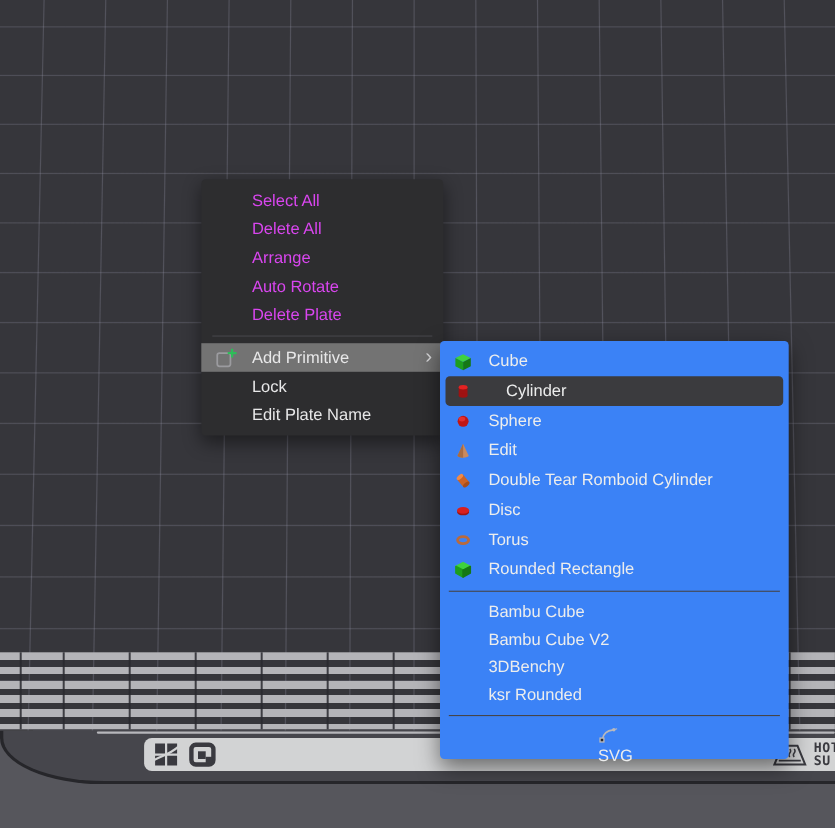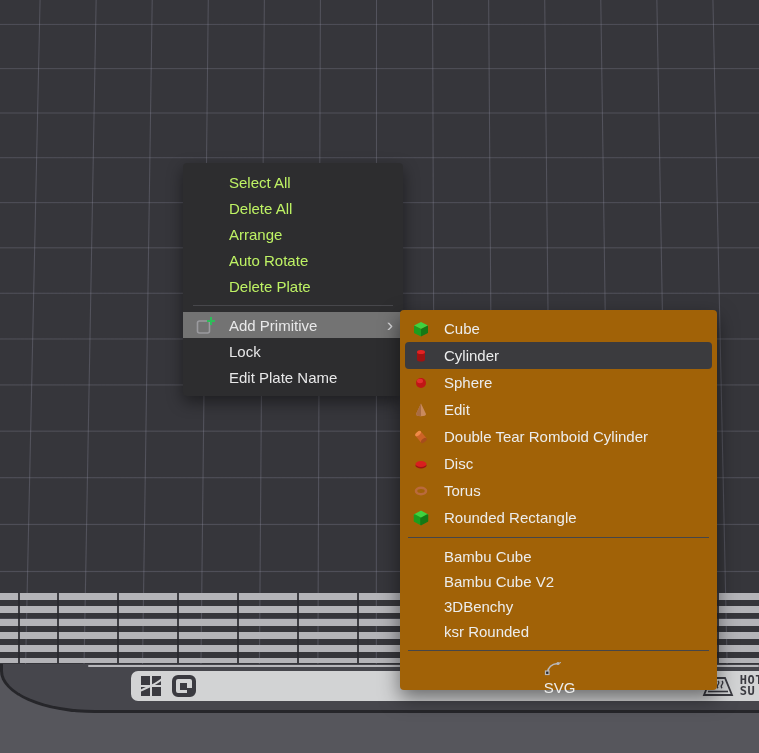--- a/index.html
+++ b/index.html
@@ -50,34 +50,34 @@
   .warn-text{font-size:12px;font-weight:bold;color:#3a3a40;line-height:11px;letter-spacing:0.5px;
     font-family:"DejaVu Sans Mono", monospace;transform:scaleY(1.0);white-space:nowrap;}
   
   .menu{
     position:absolute;left:183px;top:163px;width:220px;z-index:20;
     background:#2d2d2f;border-radius:4px;padding:6px 0;box-sizing:border-box;
     box-shadow:0 6px 16px rgba(0,0,0,0.45);
   }
   .mi{display:flex;align-items:center;height:26px;padding:0 10px 0 12px;font-size:15px;color:#e8e8e9;cursor:default;}
   .mi .ibox{width:34px;flex:0 0 34px;display:flex;align-items:center;}
-  .mi.disabled{color:#bef264;}
+  .mi.disabled{color:#d946ef;}
   .mi.hl{background:#737373;}
   .chev{margin-left:auto;font-size:19px;line-height:1;color:#d6d6d8;padding-bottom:2px;}
   .sep{height:1px;background:#47474b;margin:6px 10px;}
   .submenu{
     position:absolute;left:400px;top:310px;width:317px;z-index:30;
-    background:#a16207;border-radius:4px;padding:5px 0;box-sizing:border-box;
+    background:#3b82f6;border-radius:4px;padding:5px 0;box-sizing:border-box;
     box-shadow:0 8px 20px rgba(0,0,0,0.5);
   }
   .smi{display:flex;align-items:center;height:27px;padding:0 10px 0 12px;font-size:15px;color:#eceded;cursor:default;}
   .smi .ibox{width:22px;flex:0 0 22px;margin-right:10px;display:flex;align-items:center;}
   .smi.plain{height:25px;}
   .smi.svgrow{height:28px;flex-direction:column;}
-  .smi.hl{background:#3b3b3e;border-radius:4px;margin:0 5px;padding:0 5px 0 7px;}
+  .smi.hl{background:#3b3b3e;border-radius:4px;margin:0 5px;padding:0 5px 0 7px;gap:16px;}
   .submenu .sep{margin:6px 8px;background:#454549;}
   svg{display:block;}
 </style>
 </head>
 <body>
 
 <div class="grid-wrap">
   <div class="grid"></div>
 </div>
 

